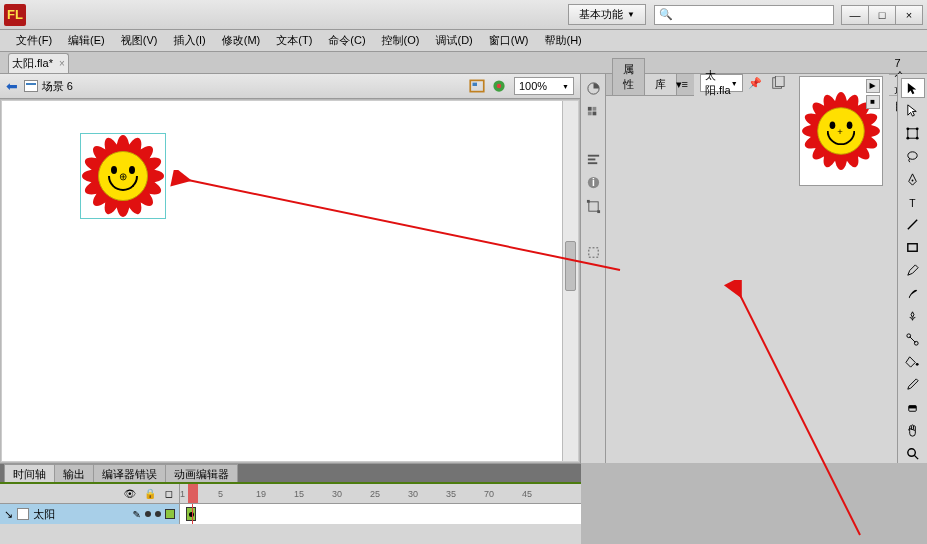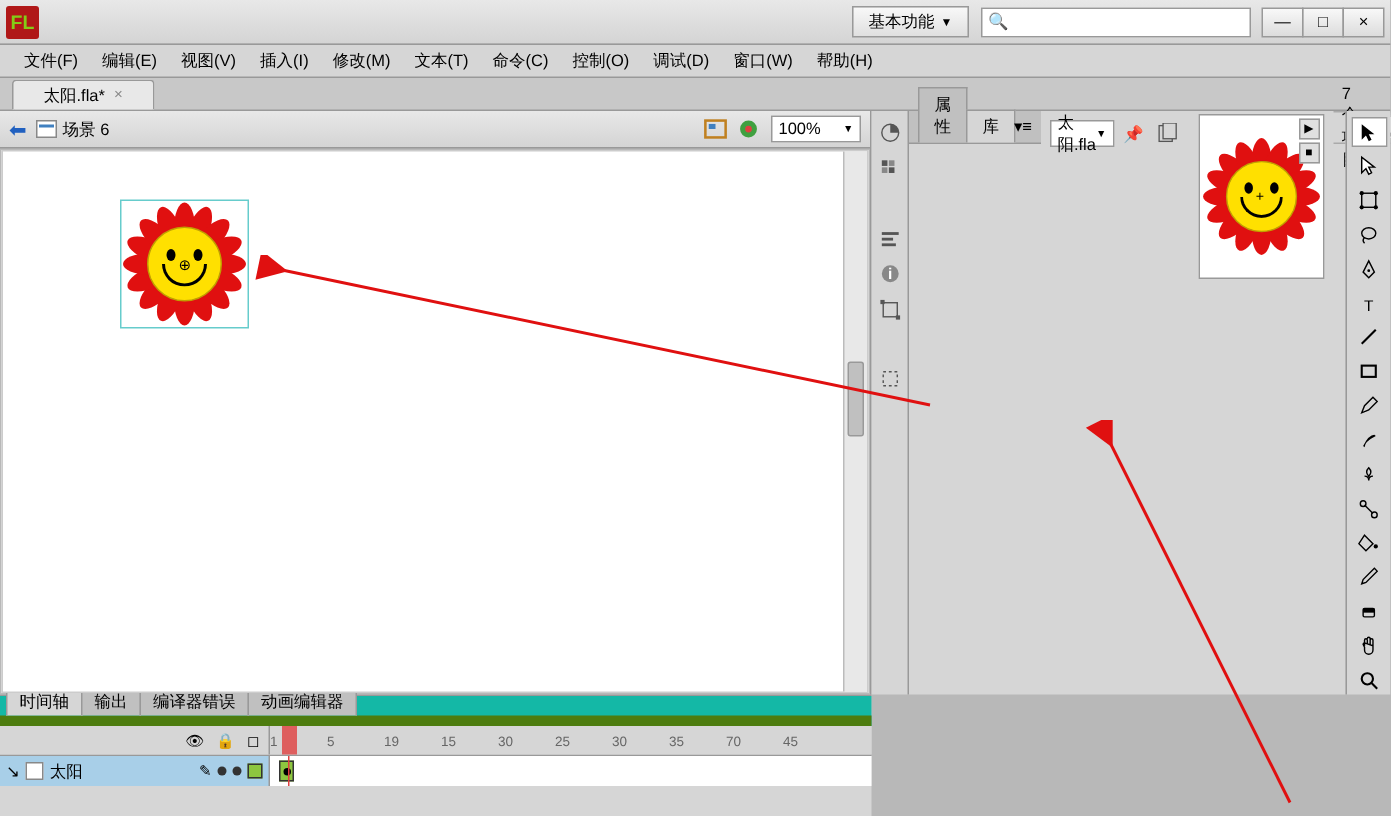--- a/index.html
+++ b/index.html
@@ -1,29 +1,29 @@
 <!DOCTYPE html>
 <html><head>
 <meta charset="utf-8">
 <style>
 *{margin:0;padding:0;box-sizing:border-box;font-family:"Microsoft YaHei",sans-serif;font-size:11px;user-select:none}
 body{background:#b8b8b8;width:927px;height:544px;overflow:hidden;position:relative}
 .title-bar{height:30px;background:linear-gradient(#e8e8e8,#d4d4d4);display:flex;align-items:center;padding:0 4px;border-bottom:1px solid #999}
-.logo{width:22px;height:22px;background:#b01818;color:#84cc16;font-weight:bold;text-align:center;line-height:22px;font-size:13px;border-radius:2px;margin-right:6px}
+.logo{width:22px;height:22px;background:#b01818;color:#fde047;font-weight:bold;text-align:center;line-height:22px;font-size:13px;border-radius:2px;margin-right:6px}
 .title-bar .spacer{flex:1}
 .workspace-dd{background:linear-gradient(#f8f8f8,#e0e0e0);border:1px solid #999;padding:2px 10px;display:flex;align-items:center;gap:4px}
 .workspace-dd .tri{font-size:8px}
 .search-top{width:180px;height:20px;border:1px solid #999;background:#fff;margin-left:8px;display:flex;align-items:center;padding:0 4px}
 .search-top .mag{color:#888;margin-right:4px}
 .win-btns{display:flex;margin-left:8px}
 .win-btn{width:28px;height:20px;background:linear-gradient(#f8f8f8,#dcdcdc);border:1px solid #999;display:flex;align-items:center;justify-content:center;margin-left:-1px}
 .menu-bar{height:22px;background:#d6d6d6;display:flex;align-items:center;padding:0 8px;border-bottom:1px solid #999}
 .menu-item{padding:4px 8px}
 .doc-tabs{height:22px;background:#c8c8c8;border-bottom:1px solid #999;display:flex;align-items:flex-end;padding-left:8px}
-.doc-tab{background:#e8e8e8;border:1px solid #999;border-bottom:none;padding:2px 20px;display:flex;align-items:center;gap:6px;border-radius:3px 3px 0 0}
+.doc-tab{background:#e8e8e8;border:1px solid #999;border-bottom:none;padding:2px 3px;display:flex;align-items:center;gap:6px;border-radius:3px 3px 0 0}
 .doc-tab .x{color:#888;font-size:10px}
 .main-row{display:flex;height:389px}
 .stage-col{width:581px;display:flex;flex-direction:column;border-right:1px solid #999}
 .stage-toolbar{height:25px;background:linear-gradient(#e8e8e8,#d4d4d4);border-bottom:1px solid #999;display:flex;align-items:center;padding:0 6px}
 .back-arrow{color:#2060c0;font-size:14px;margin-right:6px}
 .scene-ico{width:14px;height:12px;background:#fff;border:1px solid #888;margin-right:4px;position:relative}
 .scene-ico::before{content:"";position:absolute;top:2px;left:1px;right:1px;height:2px;background:#4080c0}
 .stage-toolbar .sp{flex:1}
 .tb-ico{width:18px;height:18px;margin:0 2px;display:flex;align-items:center;justify-content:center}
 .zoom-box{width:60px;height:18px;border:1px solid #999;background:#fff;padding:0 4px;display:flex;align-items:center;justify-content:space-between;margin-left:4px}
@@ -38,21 +38,21 @@
 .smile{position:absolute;width:30px;height:15px;border:2px solid #000;border-top:none;border-radius:0 0 30px 30px;left:9px;top:24px}
 .cross{position:absolute;font-size:10px;color:#000}
 .vtool-col{width:25px;background:#d6d6d6;border-right:1px solid #999;display:flex;flex-direction:column;align-items:center;padding-top:4px;gap:4px}
 .vtool{width:20px;height:20px;display:flex;align-items:center;justify-content:center;color:#333}
 .vtool svg{width:15px;height:15px}
 .panel-col{width:291px;background:#d6d6d6;display:flex;flex-direction:row}
 .panel-tabs{height:22px;background:#c0c0c0;border-bottom:1px solid #999;display:flex;align-items:flex-end;padding-left:6px}
 .ptab{padding:3px 10px;background:#c0c0c0;border:1px solid #999;border-bottom:none;margin-right:-1px}
 .ptab.active{background:#d6d6d6}
 .panel-tabs .opt{margin-left:auto;margin-right:6px;align-self:center}
-.lib-doc-row{height:24px;display:flex;align-items:flex-end;padding:0 6px;gap:4px}
+.lib-doc-row{height:24px;display:flex;align-items:flex-start;padding:0 6px;gap:4px}
 .lib-doc{flex:1;height:18px;background:#fff;border:1px solid #999;display:flex;align-items:center;padding:0 4px;justify-content:space-between}
 .lib-doc .tri{font-size:7px}
 .lib-ico{width:18px;height:18px;display:flex;align-items:center;justify-content:center}
 .lib-preview{height:110px;background:#fff;border:1px solid #999;margin:2px 6px;position:relative;display:flex;align-items:center;justify-content:center}
 .preview-btns{position:absolute;right:2px;top:2px;display:flex;flex-direction:column;gap:2px}
 .pbtn{width:14px;height:14px;background:#e0e0e0;border:1px solid #999;font-size:8px;text-align:center;line-height:12px}
 .lib-count-row{height:22px;display:flex;align-items:center;padding:0 6px;gap:6px;border-top:1px solid #aaa;border-bottom:1px solid #aaa}
 .lib-search{flex:1;height:16px;background:#fff;border:1px solid #999;display:flex;align-items:center;padding:0 4px}
 .lib-header{height:20px;background:#d0d0d0;border-bottom:1px solid #999;display:flex;align-items:center;padding:0 6px}
 .lib-header .col1{flex:1}
@@ -60,21 +60,21 @@
 .lib-list{flex:1;background:#e4e4e4}
 .lib-item{height:22px;display:flex;align-items:center;padding:0 8px;gap:6px;position:relative}
 .item-ico{width:14px;height:14px;background:#fff;border:1px solid #888;position:relative}
 .item-ico::before{content:"";position:absolute;inset:2px;background:linear-gradient(45deg,#f00 40%,#ff0 40%)}
 .red-oval{position:absolute;left:-2px;top:-2px;width:68px;height:26px;border:2px solid #e01010;border-radius:50%;pointer-events:none}
 .tool-col{width:30px;background:#d6d6d6;border-left:1px solid #999;display:flex;flex-direction:column;align-items:center;padding-top:4px;gap:3px}
 .tool{width:24px;height:22px;display:flex;align-items:center;justify-content:center;color:#222}
 .tool.sel{background:#fff;border:1px solid #999}
 .tool svg{width:15px;height:15px}
 .bottom-panel{height:81px;background:#d6d6d6;border-top:1px solid #999;width:581px;display:flex;flex-direction:column}
-.bp-tabs{height:20px;background:#14b8a6;border-bottom:7px solid #4d7c0f;display:flex;align-items:flex-end;padding-left:4px}
+.bp-tabs{height:20px;background:#737373;border-bottom:2px solid #4d7c0f;display:flex;padding-left:4px}
 .bptab{padding:2px 8px;border:1px solid #999;border-bottom:none;background:#c0c0c0;margin-right:-1px}
 .bptab.active{background:#d6d6d6}
 .timeline-head{height:20px;display:flex;border-bottom:1px solid #999}
 .layer-head{width:180px;background:#d6d6d6;border-right:1px solid #999;display:flex;align-items:center;justify-content:flex-end;padding-right:6px;gap:8px}
 .layer-head span{font-size:10px}
 .frames-head{flex:1;background:#d6d6d6;position:relative;overflow:hidden}
 .playhead{position:absolute;left:8px;top:0;width:10px;height:20px;background:#e04040;opacity:.8}
 .frame-nums{display:flex;height:100%;align-items:center}
 .fnum{width:38px;font-size:9px;color:#666;text-align:left}
 .layer-row{height:20px;display:flex}

